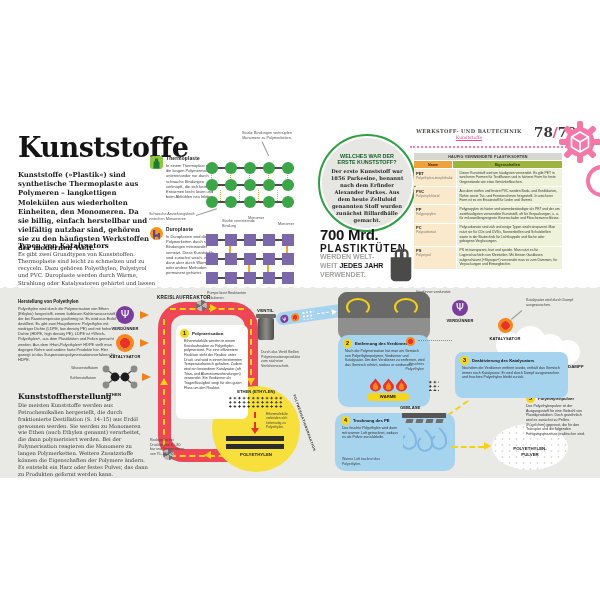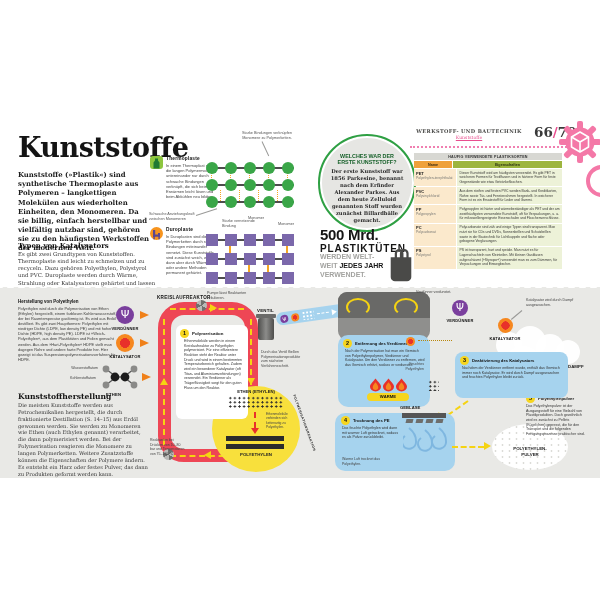--- a/index.html
+++ b/index.html
@@ -31,21 +31,21 @@
   .cloud{position:absolute;background:#fff;border-radius:50%;opacity:.95}
 </style>
 </head>
 <body>
 
 <div class="page">
 
   <div class="abs serif b" style="left:400px;top:128px;width:138px;text-align:center;font-size:5px;letter-spacing:.4px;color:#4a4a48">WERKSTOFF- UND BAUTECHNIK</div>
   <div class="abs serif" style="left:400px;top:135px;width:138px;text-align:center;font-size:4.6px;color:#e94e8f;text-decoration:underline">Kunststoffe</div>
   <div class="abs serif b" style="left:534px;top:124px;font-size:13.5px;color:#3a3a3a">
-    <span>66</span><span style="color:#e94e8f">/</span><span>79</span>
+    <span>78</span><span style="color:#e94e8f">/</span><span>79</span>
   </div>
   <div class="abs" style="left:410px;top:146px;width:164px;border-top:2px dotted #f07fb0"></div>
 
   <div class="abs" style="left:558px;top:120px;width:44px;height:44px">
     <svg width="44" height="44" viewBox="0 0 44 44">
       <g fill="#f478a7">
         <rect x="19" y="1" width="6" height="9" rx="2"></rect>
           <rect x="19" y="34" width="6" height="9" rx="2"></rect>
         <rect x="1" y="19" width="9" height="6" rx="2"></rect>
           <rect x="34" y="19" width="9" height="6" rx="2"></rect>
@@ -151,21 +151,21 @@
     <div class="abs" style="left:57px;top:40px;width:12px;height:12px;background:#7b68ab"></div>
     <div class="abs" style="left:76px;top:40px;width:12px;height:12px;background:#7b68ab"></div>
   </div>
 
   <div class="abs cir" style="left:318px;top:134px;width:94px;height:94px;background:#e6e6e3;border:2.5px solid #2ea043;box-shadow:inset 0 0 0 2px #fff;text-align:center">
     <div class="b" style="margin-top:17px;font-size:5.4px;color:#155f28">WELCHES WAR DER</div>
     <div class="b" style="font-size:5.4px;color:#155f28">ERSTE KUNSTSTOFF?</div>
     <div class="serif" style="margin:3px 9px 0;font-size:5.2px;line-height:1.35;font-weight:bold;color:#2b2b2b">Der erste Kunststoff war 1856 Parkesine, benannt nach dem Erfinder Alexander Parkes. Aus dem heute Zelluloid genannten Stoff wurden zunächst Billardbälle gemacht.</div>
   </div>
 
-  <div class="abs b" style="left:320px;top:226px;font-size:15px;letter-spacing:-.3px;color:#151515">500 Mrd.</div>
+  <div class="abs b" style="left:320px;top:226px;font-size:15px;letter-spacing:-.3px;color:#151515">700 Mrd.</div>
   <div class="abs b" style="left:320px;top:243px;font-size:10px;letter-spacing:.8px;color:#151515">PLASTIKTÜTEN</div>
   <div class="abs b" style="left:320px;top:253px;font-size:7px;color:#a3a3a0">WERDEN WELT-</div>
   <div class="abs b" style="left:320px;top:262px;font-size:7px;color:#a3a3a0">
     <span>WEIT </span><span style="color:#151515">JEDES JAHR</span>
   </div>
   <div class="abs b" style="left:320px;top:271px;font-size:7px;color:#a3a3a0">VERWENDET.</div>
   <div class="abs" style="left:388px;top:247px">
     <svg width="26" height="36" viewBox="0 0 30 42">
       <path d="M9 13V7.5a3.8 3.8 0 0 1 7.6 0V13" fill="none" stroke="#4a4a48" stroke-width="2.6"></path>
       <path d="M15 13V7.5a3.8 3.8 0 0 1 7.6 0V13" fill="none" stroke="#4a4a48" stroke-width="2.6"></path>

